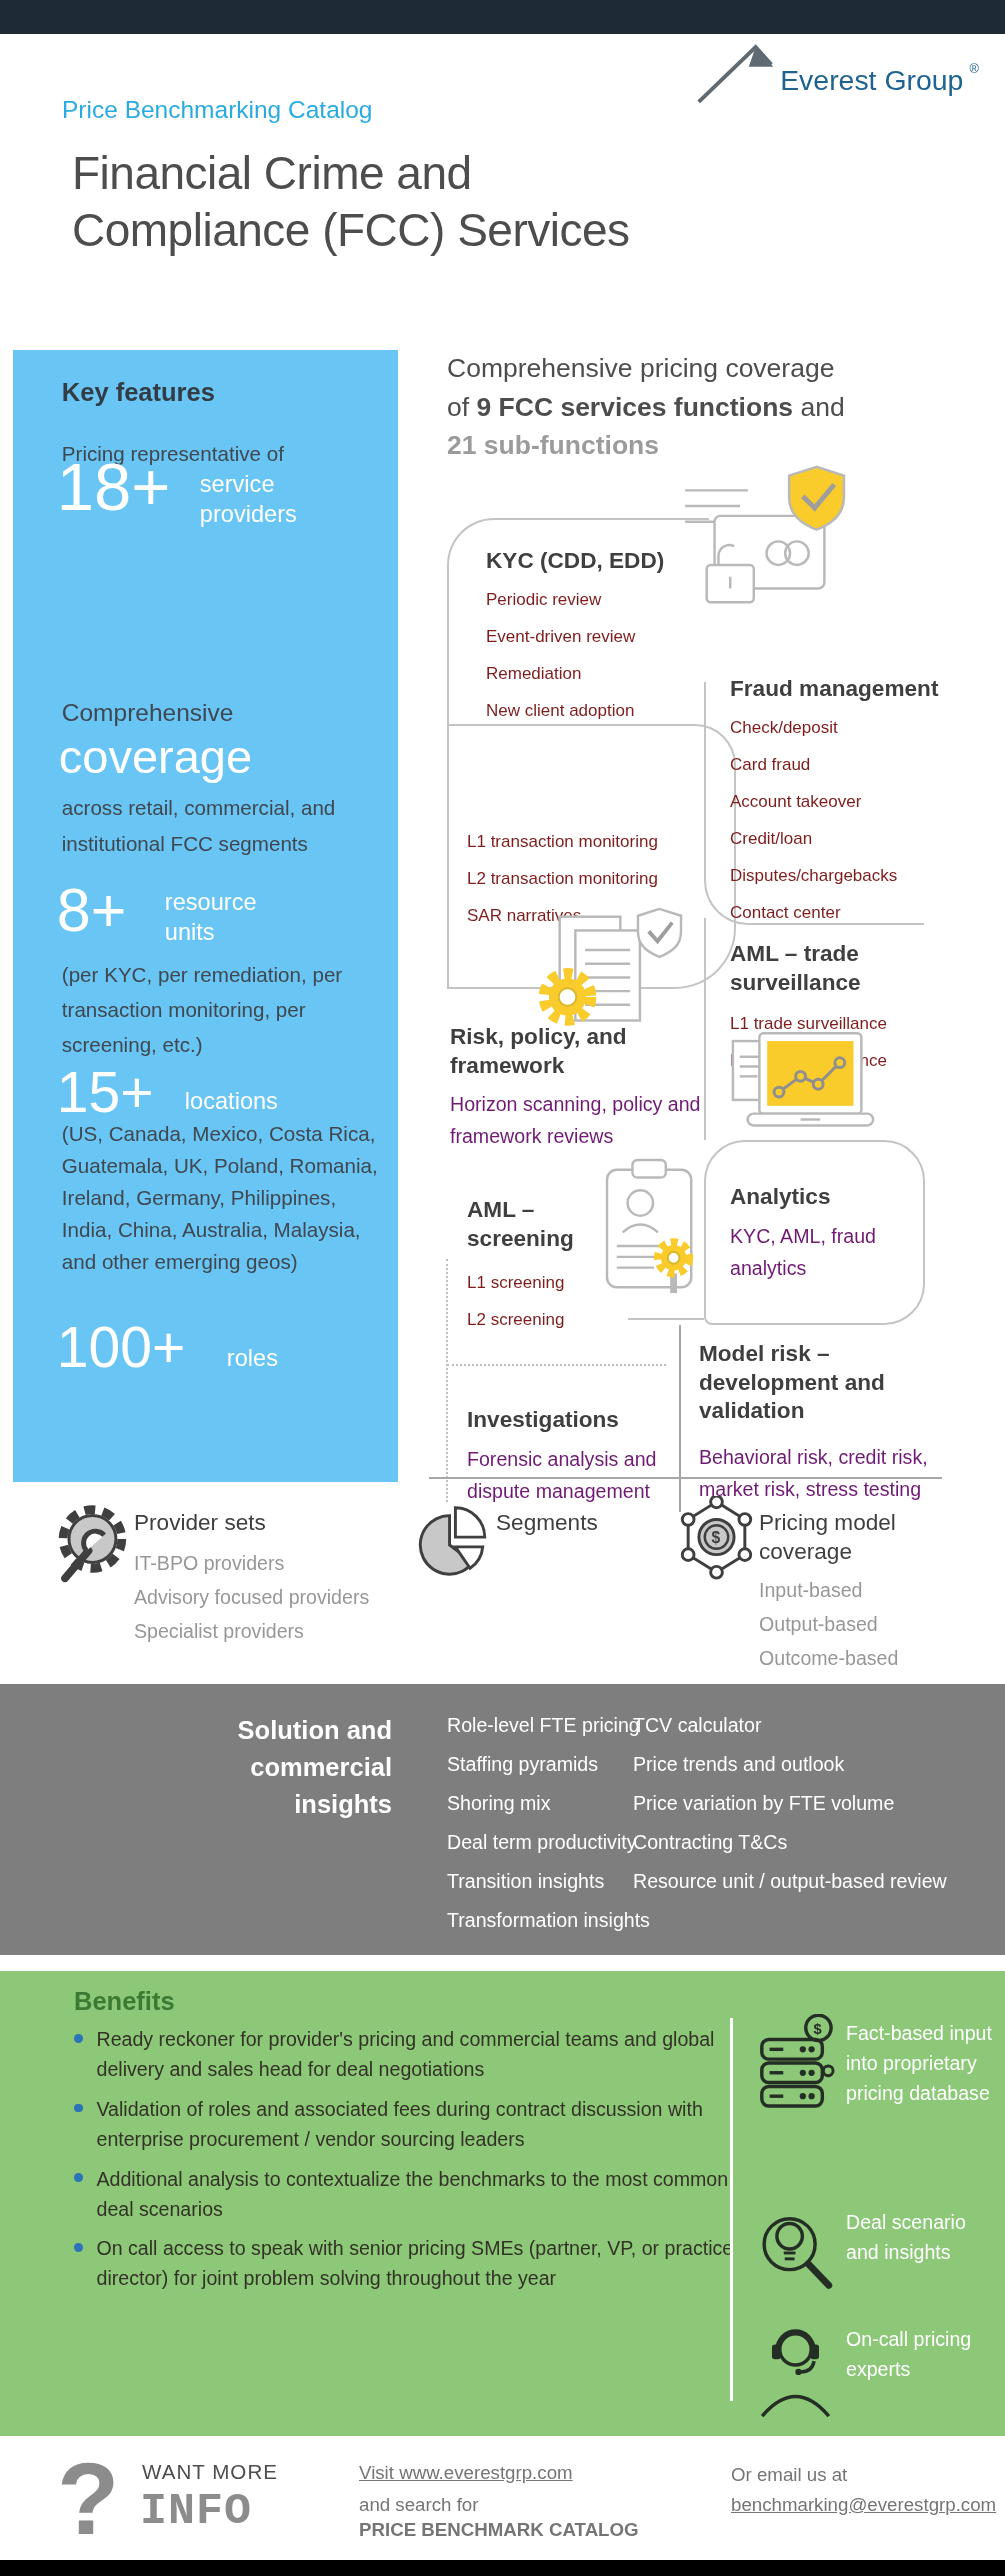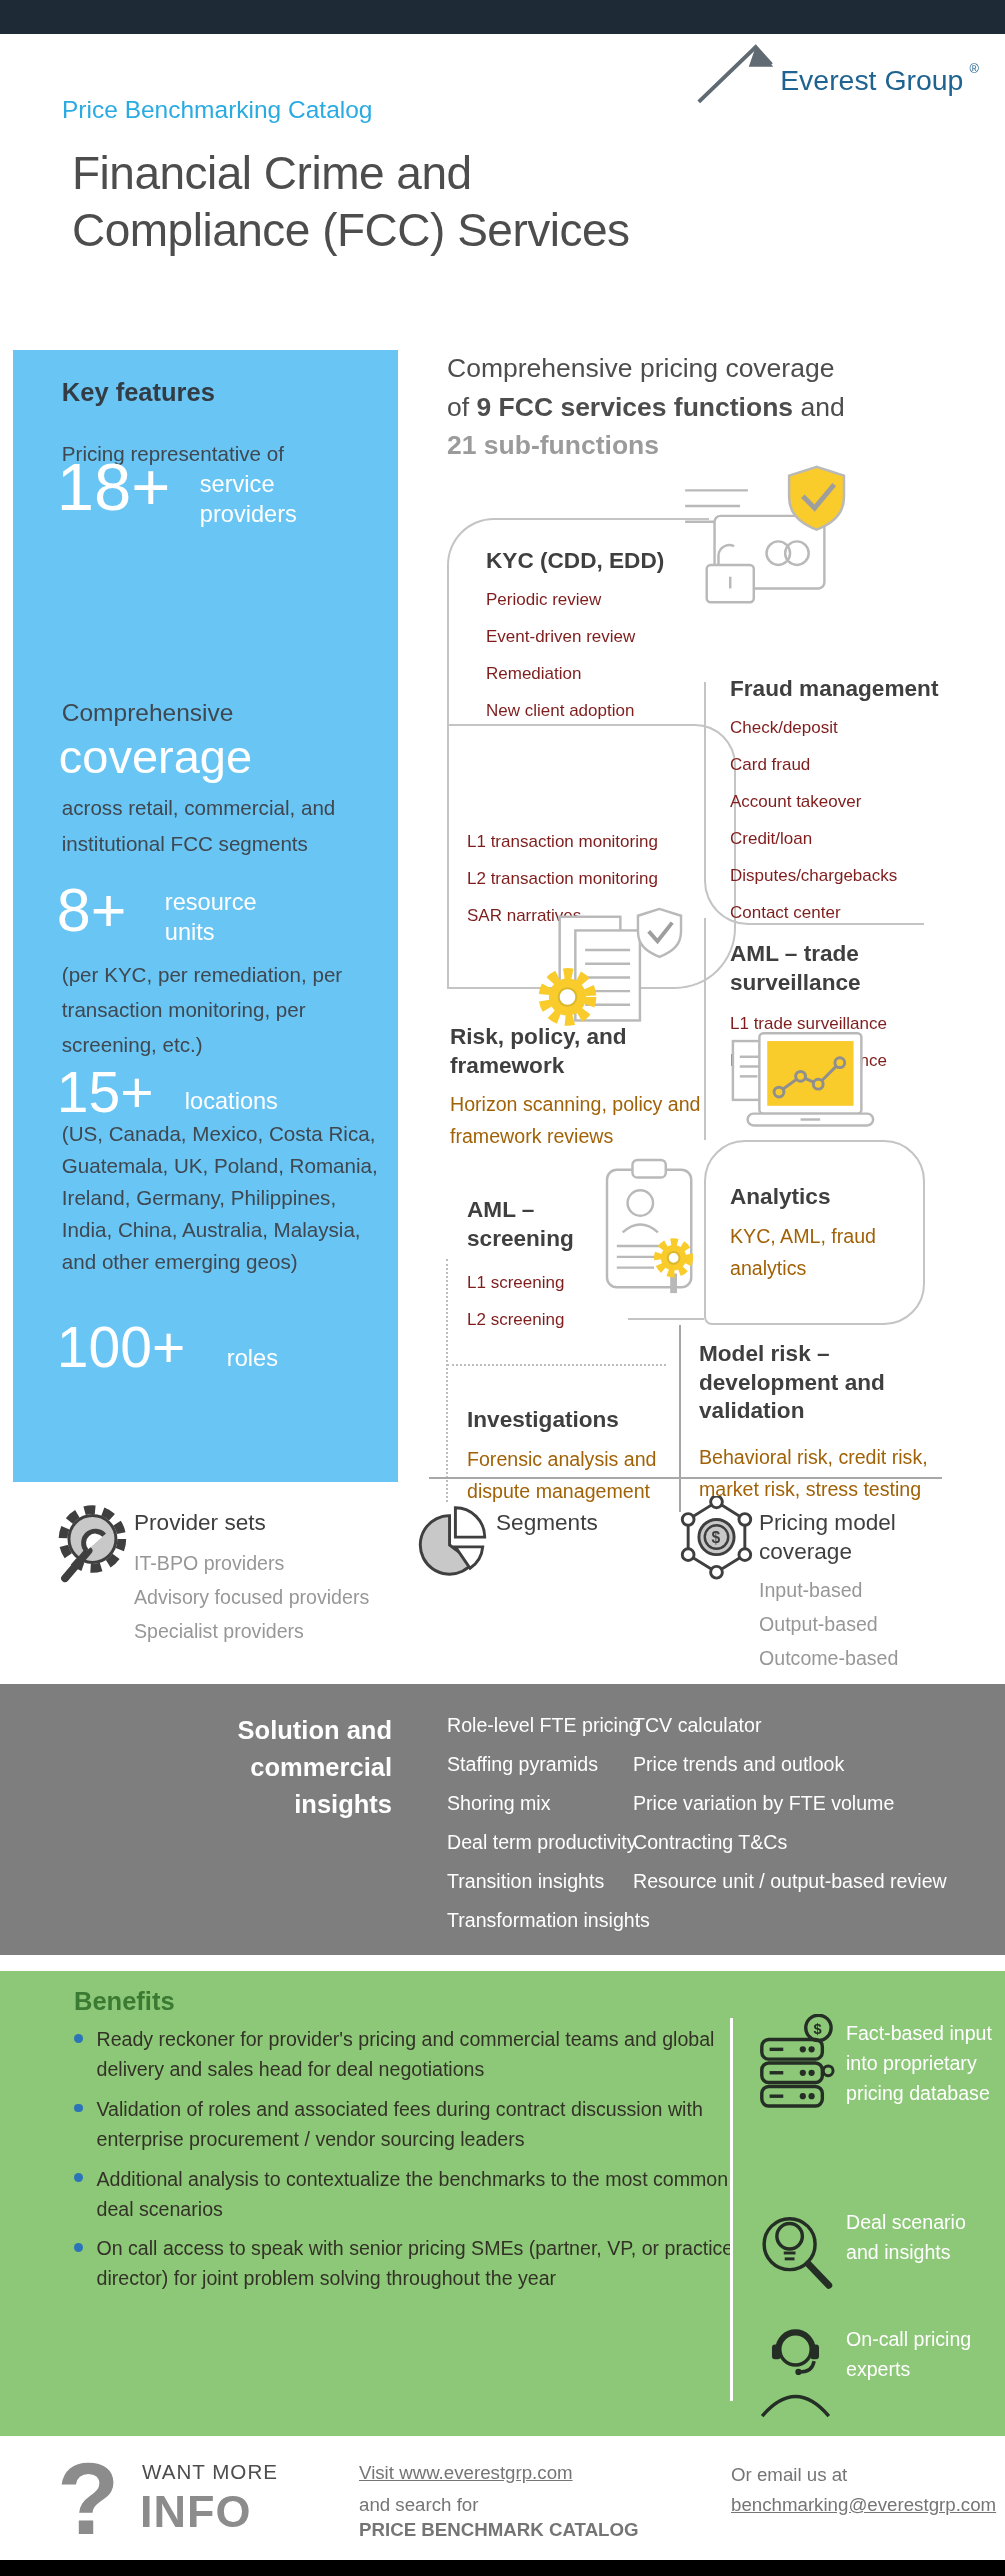--- a/index.html
+++ b/index.html
@@ -17,42 +17,42 @@
   .kf-head{left:49px;top:27.5px;font-size:25.5px;font-weight:bold;color:#333C44;}
   .p-body{font-size:20.6px;line-height:36px;}
   .bignum{font-weight:400;}
   
   .cov-line{font-size:26.5px;color:#4D4D4D;}
   .cov-bold{font-weight:bold;color:#4D4D4D;}
   .cov-gray{font-weight:bold;color:#9B9B9B;}
   
   .fn-head{font-size:22.6px;font-weight:bold;color:#3F3F3F;line-height:28.5px;}
   .fn-items{font-size:17px;color:#7f1d1d;line-height:37px;}
-  .fn-note{font-size:19.6px;color:#a16207;line-height:32px;}
+  .fn-note{font-size:19.6px;color:#701a75;line-height:32px;}
   .bseg{border:0 solid #C4C4C4;}
   .dotseg{border:0 dotted #BDBDBD;}
   .hline{background:#C4C4C4;}
   
   .cap-title{font-size:22.6px;font-weight:normal;color:#3F3F3F;line-height:28.5px;}
   .cap-items{font-size:19.6px;color:#979797;line-height:34px;}
   
   .grayband{left:0;top:1684px;width:1005px;height:271px;background:#7E7E7E;}
   .gb-label{font-size:25.5px;font-weight:bold;color:#ffffff;line-height:37px;text-align:right;}
   .gb-col{font-size:19.6px;color:#ffffff;line-height:39px;}
   
   .greensec{left:0;top:1971px;width:1005px;height:465px;background:#8CC878;}
   .ben-head{font-size:25.5px;font-weight:bold;color:#3B7A33;}
   .bullet{display:flex;gap:13.7px;margin-bottom:9.8px;}
   .bdot{width:8.8px;height:8.8px;border-radius:50%;background:#2C74B8;margin-top:9.8px;flex:none;}
   .btext{width:643px;font-size:19.6px;line-height:30px;color:#333226;}
   .hl-text{font-size:19.6px;line-height:30px;color:#ffffff;width:147px;}
   
   .qmark{font-size:102px;font-weight:bold;color:#8C8C8C;line-height:98px;}
   .wantmore{font-size:20.6px;color:#4D4D4D;letter-spacing:1px;}
-  .info{font-size:45px;font-weight:bold;color:#8C8C8C;letter-spacing:1px;}
+  .info{font-size:45px;font-weight:bold;color:#8C8C8C;letter-spacing:1px;font-family:Liberation Mono, monospace;}
   .ft{font-size:18.7px;color:#757575;line-height:28.5px;}
   .blackbar{left:0;top:2560px;width:1005px;height:15.7px;background:#000000;}
 </style>
 </head>
 <body>
 
 <div id="canvas">
 
   <div class="abs topbar"></div>
 

